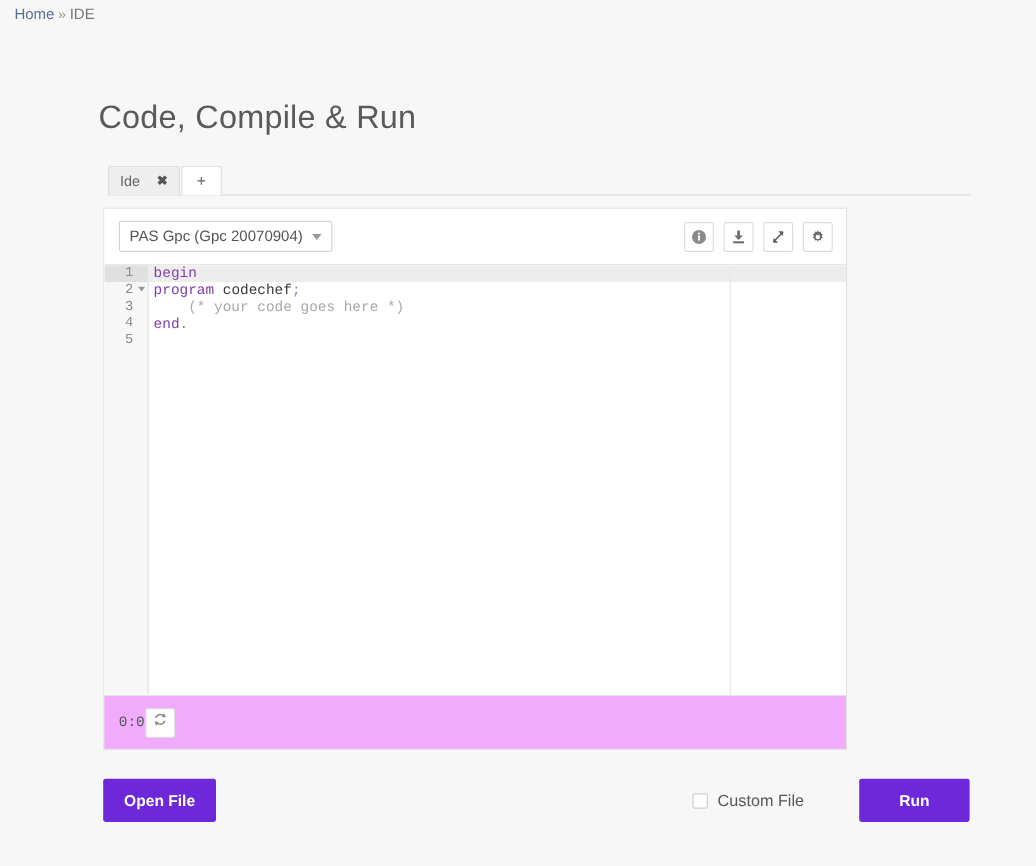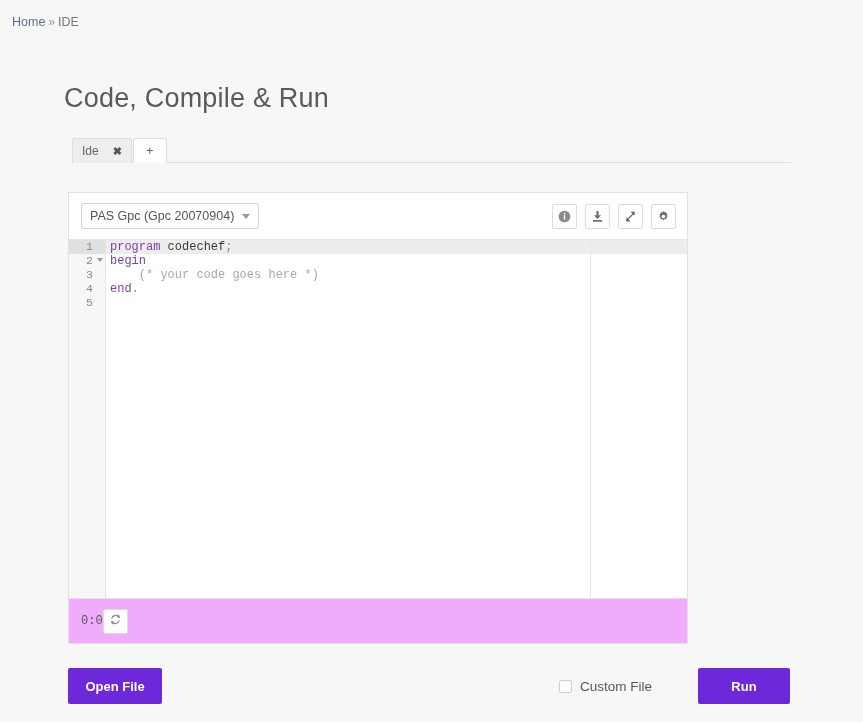--- a/index.html
+++ b/index.html
@@ -7,31 +7,31 @@
     margin: 0; padding: 0;
     width: 863px; height: 722px;
     background: #f7f7f7;
     font-family: "Liberation Sans", sans-serif;
     overflow: hidden;
   }
 
   
   .breadcrumb-bar {
     height: 31px;
-    padding: 14px 0 0 12px;
+    padding: 4px 0 0 12px;
     font-size: 12.5px;
     line-height: 16px;
     white-space: nowrap;
   }
   .crumb-link { color: #5b6e93; text-decoration: none; }
   .crumb-sep  { color: #9a9a9a; margin: 0 3px; font-size: 12px; }
   .crumb-current { color: #777; }
 
   
-  .page { padding: 0 0 0 0; }
+  .page { padding: 0 0 0 18px; }
 
   .page-title {
     margin: 52px 0 0 64px;
     font-size: 27px;
     font-weight: 400;
     color: #5a5a5a;
     letter-spacing: .2px;
   }
 
   
@@ -68,21 +68,21 @@
   .tab.add {
     background: #ffffff;
     border-bottom: 1px solid #ffffff;
     padding: 0 12px;
     color: #666;
     font-size: 13px;
   }
 
   
   .ide-panel {
-    margin: 29px 0 0 68px;
+    margin: 10px 0 0 68px;
     width: 620px;
     background: #ffffff;
     border: 1px solid #e2e2e2;
   }
 
   .ide-toolbar {
     height: 46px;
     display: flex;
     align-items: center;
     justify-content: space-between;
@@ -324,22 +324,22 @@
         <div class="gline"><span>2</span><span class="fold"></span></div>
         <div class="gline"><span>3</span></div>
         <div class="gline"><span>4</span></div>
         <div class="gline"><span>5</span></div>
       </div>
 
       <div class="code-area">
         <div class="active-line-hl"></div>
         <div class="ruler"></div>
         <div class="code-lines">
+          <div class="cline"><span class="kw">begin</span></div>
           <div class="cline"><span class="kw">program</span><span class="id"> codechef</span><span class="pun">;</span></div>
-          <div class="cline"><span class="kw">begin</span></div>
           <div class="cline"><span class="cmt">    (* your code goes here *)</span></div>
           <div class="cline"><span class="kw">end</span><span class="pun">.</span></div>
           <div class="cline"></div>
         </div>
       </div>
     </div>
 
     <div class="status-bar">
       <span class="cursor-pos">0:0</span>
       <div class="refresh-btn">

